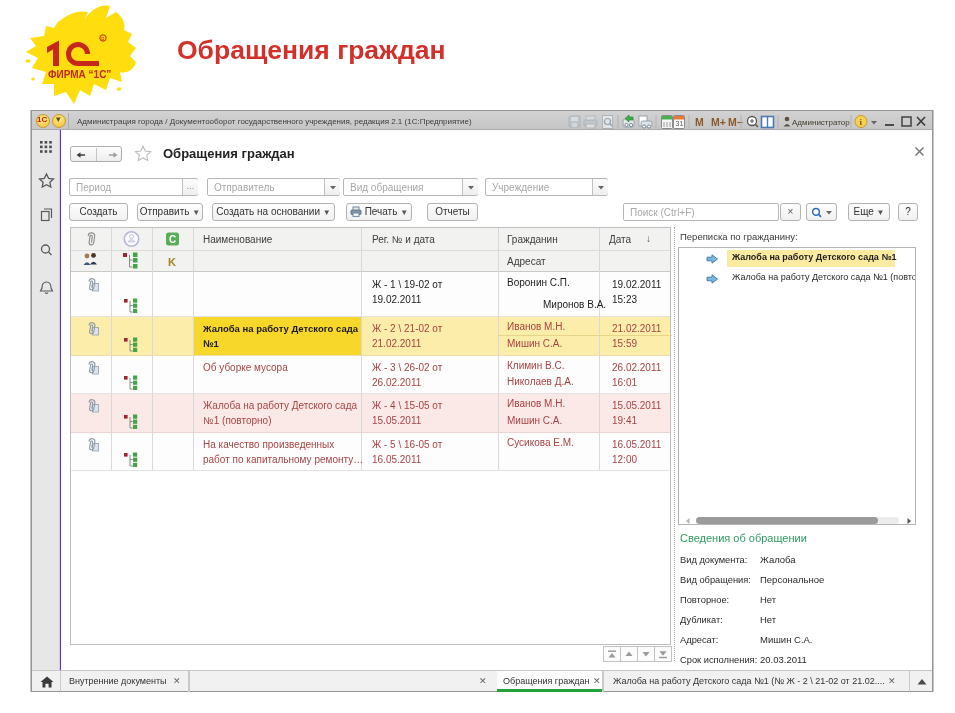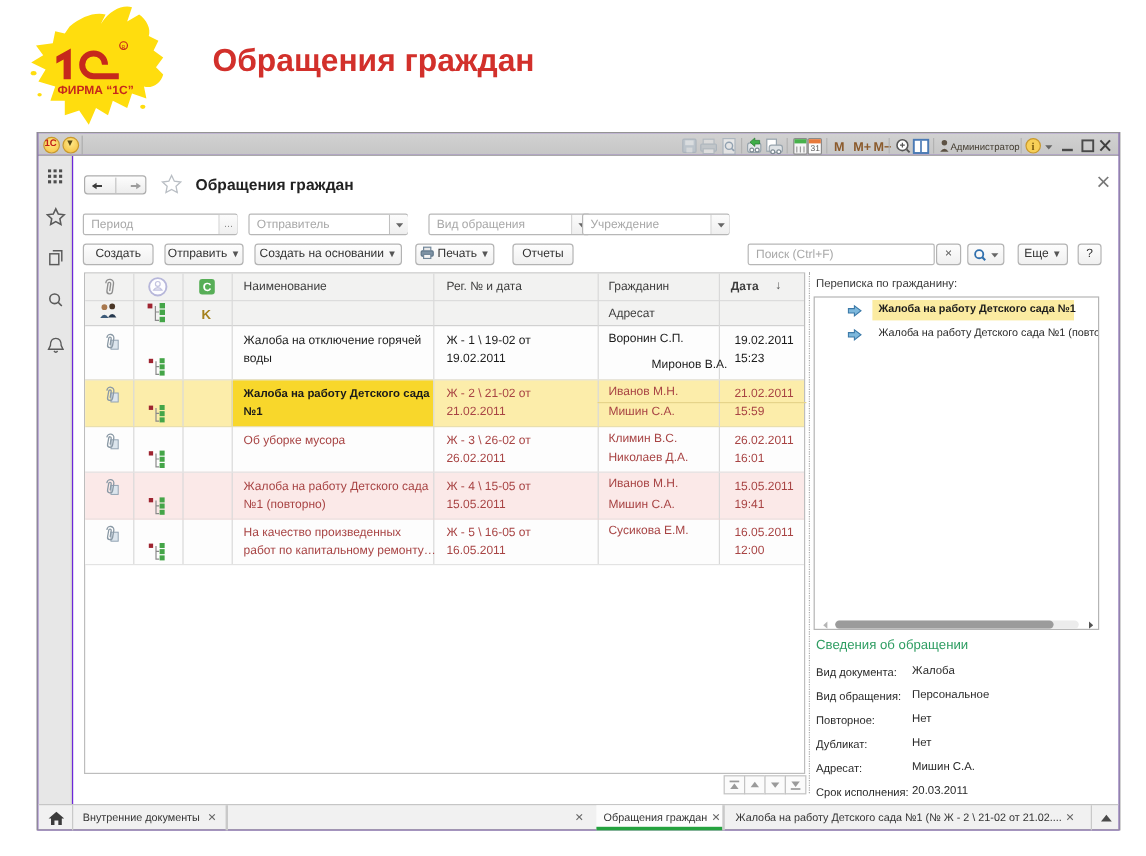--- a/index.html
+++ b/index.html
@@ -28,20 +28,21 @@
 
 <div class="abs" style="left:177px;top:35px;font-size:26.5px;font-weight:bold;color:#d2302b;">Обращения граждан</div>
 
 <div class="win">
   <div class="titlebar">
     <div class="abs" style="left:4px;top:3px;width:14px;height:14px;border-radius:50%;background:radial-gradient(circle at 50% 35%,#ffe98a,#f6c13e);border:1px solid #c9992d;"></div>
     <div class="abs" style="left:5px;top:4px;font-size:8px;font-weight:bold;color:#c22018;">1С</div>
     <div class="abs" style="left:20px;top:3px;width:14px;height:14px;border-radius:50%;background:radial-gradient(circle at 50% 35%,#ffe98a,#f3bd3a);border:1px solid #c9992d;"></div>
     <div class="abs" style="left:24px;top:3px;font-size:9px;color:#5a4a14;">▾</div>
     <div class="abs" style="left:36px;top:2px;width:1px;height:16px;background:#adadad;"></div>
+    <div class="abs" style="left:45px;top:6px;font-size:8px;color:#3c3c3c;">Администрация города / Документооборот государственного учреждения, редакция 2.1  (1С:Предприятие)</div>
     <svg id="tb-icons" class="abs" style="left:536px;top:2px;" width="360" height="17" viewBox="0 0 360 17">
       <g opacity="0.5">
           <rect x="1" y="3" width="11" height="11" rx="1" fill="#aebecc" stroke="#8fa0b0"></rect>
           <rect x="3" y="4" width="7" height="4" fill="#e8eef2"></rect>
           <rect x="4" y="10" width="5" height="4" fill="#dfe6ea"></rect>
         </g>
       <g opacity="0.5">
           <rect x="16" y="7" width="13" height="6" rx="1" fill="#b9c2c9" stroke="#8fa0b0"></rect>
           <rect x="18" y="3" width="9" height="4" fill="#e8e8e8" stroke="#9aa8b4"></rect>
           <rect x="18" y="11" width="9" height="4" fill="#f4f4f4" stroke="#9aa8b4"></rect>
@@ -170,21 +171,21 @@
     <div class="inp" style="left:8px;top:48px;width:129px;height:18px;">
       <span class="abs" style="left:6px;top:3px;">Период</span>
       <div class="abs" style="left:112px;top:0px;width:16px;height:16px;border-left:1px solid #c0c0c0;background:linear-gradient(#fcfcfc,#efefef);color:#8a8a8a;font-size:9px;text-align:center;line-height:14px;border-radius:0 2px 2px 0;">...</div>
     </div>
     <div class="inp" style="left:146px;top:48px;width:133px;height:18px;padding-left:33px;">
       <span class="abs" style="left:6px;top:3px;">Отправитель</span>
       <div class="abs" style="left:116px;top:0px;width:16px;height:16px;border-left:1px solid #c0c0c0;background:linear-gradient(#fcfcfc,#efefef);border-radius:0 2px 2px 0;"><svg width="16" height="16">
             <path d="M5 7 l6 0 -3 3.5 z" fill="#666"></path>
           </svg></div>
     </div>
-    <div class="inp" style="left:282px;top:48px;width:135px;height:18px;margin-left:14px;">
+    <div class="inp" style="left:282px;top:48px;width:135px;height:18px;">
       <span class="abs" style="left:6px;top:3px;">Вид обращения</span>
       <div class="abs" style="left:118px;top:0px;width:16px;height:16px;border-left:1px solid #c0c0c0;background:linear-gradient(#fcfcfc,#efefef);border-radius:0 2px 2px 0;"><svg width="16" height="16">
             <path d="M5 7 l6 0 -3 3.5 z" fill="#666"></path>
           </svg></div>
     </div>
     <div class="inp" style="left:424px;top:48px;width:123px;height:18px;">
       <span class="abs" style="left:6px;top:3px;">Учреждение</span>
       <div class="abs" style="left:106px;top:0px;width:16px;height:16px;border-left:1px solid #c0c0c0;background:linear-gradient(#fcfcfc,#efefef);border-radius:0 2px 2px 0;"><svg width="16" height="16">
             <path d="M5 7 l6 0 -3 3.5 z" fill="#666"></path>
           </svg></div>
@@ -234,21 +235,21 @@
 
       <div class="abs" style="left:0;top:88px;width:599px;height:1px;background:#e3e3e3;"></div>
       <div class="abs" style="left:0;top:127px;width:599px;height:1px;background:#e9dfae;"></div>
       <div class="abs" style="left:0;top:165px;width:599px;height:1px;background:#e3e3e3;"></div>
       <div class="abs" style="left:0;top:204px;width:599px;height:1px;background:#e9d5d3;"></div>
       <div class="abs" style="left:0;top:242px;width:599px;height:1px;background:#e3e3e3;"></div>
 
       <div class="hdrcell" style="left:132px;top:6px;">Наименование</div>
       <div class="hdrcell" style="left:301px;top:6px;">Рег. № и дата</div>
       <div class="hdrcell" style="left:436px;top:6px;">Гражданин</div>
-      <div class="hdrcell" style="left:538px;top:6px;font-weight:bold;">Дата</div>
+      <div class="hdrcell" style="left:538px;top:6px;">Дата</div>
       <div class="hdrcell" style="left:575px;top:5px;color:#555;">↓</div>
       <div class="hdrcell" style="left:436px;top:28px;">Адресат</div>
       <svg class="abs" style="left:0;top:0" width="599" height="44" viewBox="0 0 599 44">
         <path d="M16.8 8 a3.2 3.2 0 0 1 6.4 0 v6.5 a2.3 2.3 0 0 1 -4.6 0 V8.5 a1.15 1.15 0 0 1 2.3 0 v5.5" fill="none" stroke="#8f8f8f" stroke-width="1.15" stroke-linecap="round" transform="rotate(8 20 11)"></path>
         <circle cx="60.5" cy="11" r="7.2" fill="#fdfdff" stroke="#b7b7da" stroke-width="1.6"></circle>
         <path d="M57 13.8 a4 4 0 0 1 7 0 z" stroke="#c3c3e0" fill="#e8e8f4"></path>
           <circle cx="60.5" cy="8.6" r="2" fill="none" stroke="#c3c3e0"></circle>
         <rect x="95" y="4.5" width="13" height="13" rx="2.5" fill="#57ae57"></rect>
         <text x="98" y="14.5" font-size="10" font-weight="bold" fill="#fff" font-family="Liberation Sans">C</text>
         <g transform="translate(12,25)">
@@ -322,21 +323,20 @@
           </g>
 <g transform="translate(53,224)">
             <rect x="0" y="1" width="3.6" height="3.6" fill="#9e2430"></rect>
             <path d="M6 3 v11 h2.6" fill="none" stroke="#8a8a8a"></path>
             <path d="M6 7.5 h2.6" stroke="#8a8a8a"></path>
             <rect x="9" y="0.5" width="4.2" height="4.2" fill="#44a548"></rect>
             <rect x="9" y="5.6" width="4.2" height="4.2" fill="#44a548"></rect>
             <rect x="9" y="10.8" width="4.2" height="4.2" fill="#44a548"></rect>
           </g>
       </svg>
-      <div class="abs" style="left:132px;top:49px;width:158px;line-height:15px;white-space:nowrap;color:#1c1c1c;">Жалоба на отключение горячей<br>воды</div>
       <div class="abs" style="left:301px;top:49px;width:125px;line-height:15px;white-space:nowrap;color:#1c1c1c;">Ж - 1 \ 19-02 от<br>19.02.2011</div>
       <div class="abs" style="left:436px;top:49px;color:#1c1c1c;">Воронин С.П.</div>
       <div class="abs" style="left:436px;top:71px;color:#1c1c1c;padding-left:36px;">Миронов В.А.</div>
       <div class="abs" style="left:541px;top:49px;width:58px;line-height:15px;white-space:nowrap;color:#1c1c1c;">19.02.2011<br>15:23</div>
       <div class="abs" style="left:132px;top:93px;width:158px;line-height:15px;white-space:nowrap;color:#1a1a1a;font-weight:bold;font-size:9.5px;">Жалоба на работу Детского сада<br>№1</div>
       <div class="abs" style="left:301px;top:93px;width:125px;line-height:15px;white-space:nowrap;color:#a84444;">Ж - 2 \ 21-02 от<br>21.02.2011</div>
       <div class="abs" style="left:436px;top:93px;color:#a84444;">Иванов М.Н.</div>
       <div class="abs" style="left:436px;top:110px;color:#a84444;">Мишин С.А.</div>
       <div class="abs" style="left:541px;top:93px;width:58px;line-height:15px;white-space:nowrap;color:#a84444;">21.02.2011<br>15:59</div>
       <div class="abs" style="left:132px;top:132px;width:158px;line-height:15px;white-space:nowrap;color:#a84444;">Об уборке мусора</div>

